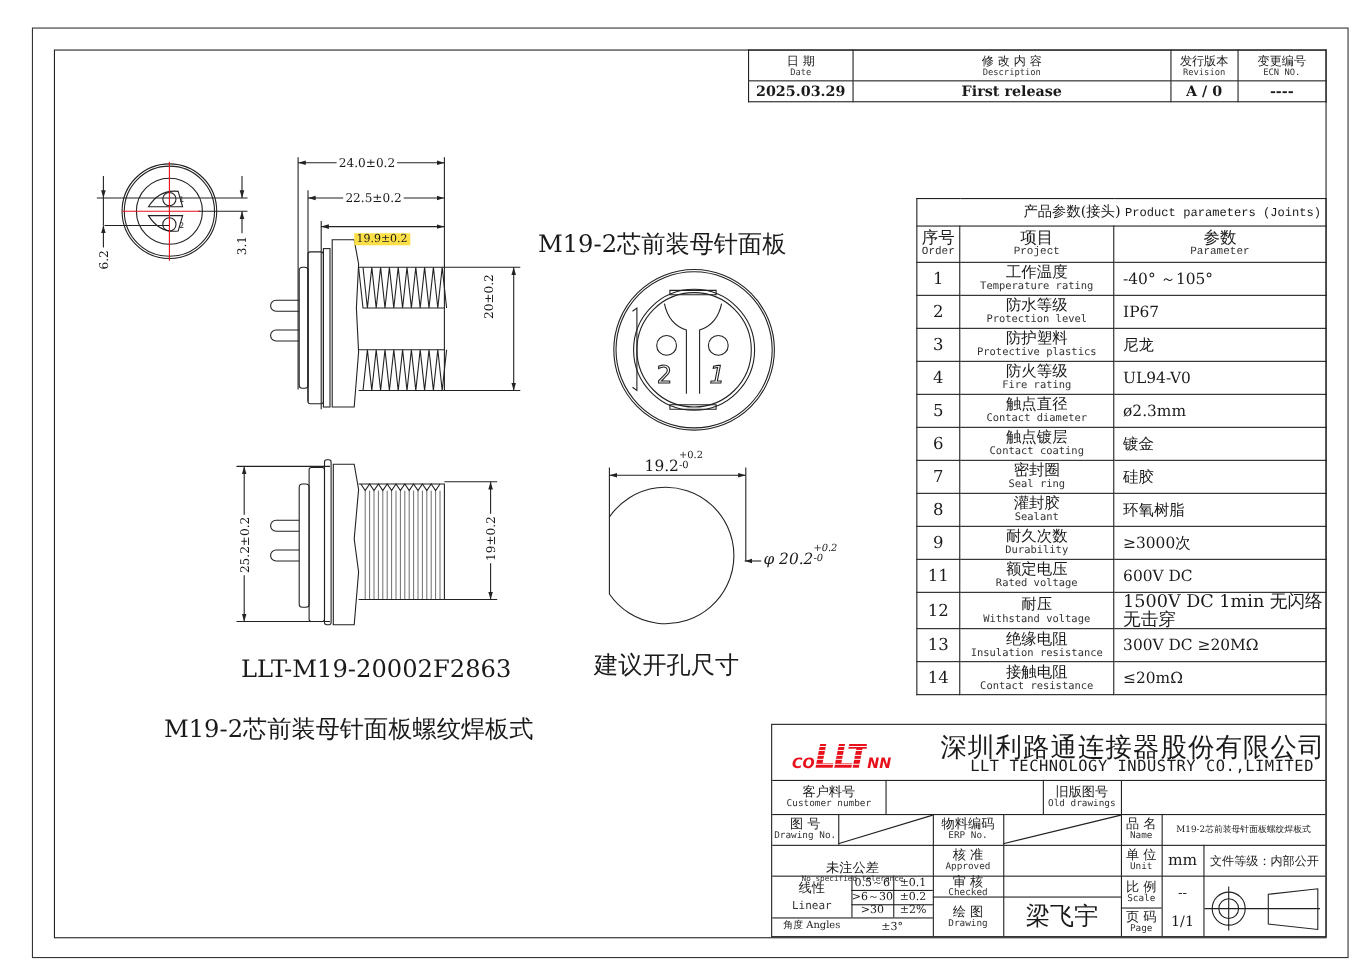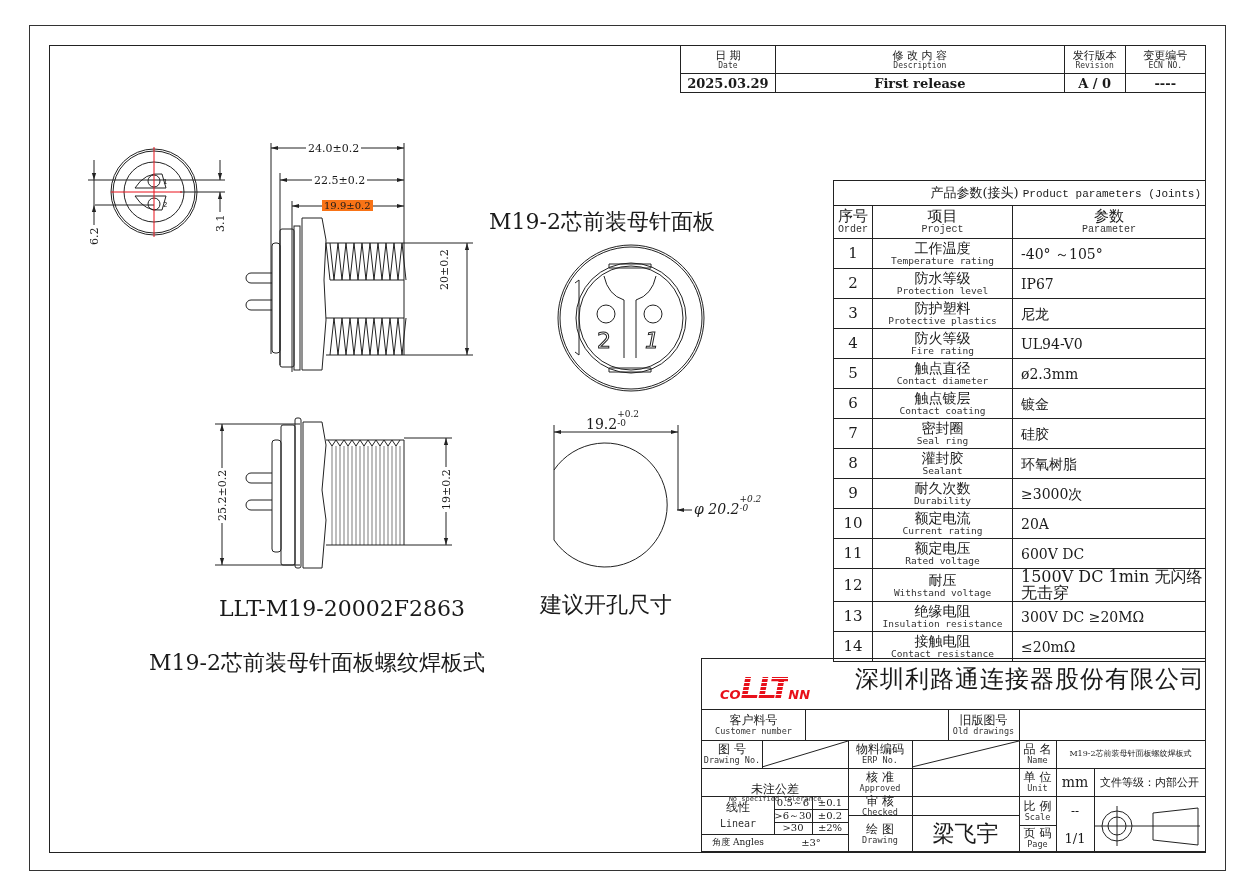--- a/index.html
+++ b/index.html
@@ -203,21 +203,21 @@
 
   <text x="163" y="184" font-size="7" font-family="DejaVu Sans, sans-serif" fill="#222">1</text>
   <text x="163" y="207" font-size="7" font-family="DejaVu Sans, sans-serif" fill="#222">2</text>
 
   <text x="597" y="348" font-size="22" font-family="DejaVu Sans, sans-serif" fill="none" stroke="#222" stroke-width="1">2</text>
   <text x="645" y="348" font-size="22" font-family="DejaVu Sans, sans-serif" fill="none" stroke="#222" stroke-width="1" font-style="italic">1</text>
 </svg>
 
 <div class="abs dim" style="left:306px;top:142px;background:#fff;padding:0 2px">24.0±0.2</div>
 <div class="abs dim" style="left:312px;top:174px;background:#fff;padding:0 2px">22.5±0.2</div>
-<div class="abs dim" style="left:322px;top:200px;background:#f97316;padding:0 2px;font-size:10px">19.9±0.2</div>
+<div class="abs dim" style="left:322px;top:212px;background:#fde047;padding:0 2px;font-size:10px">19.9±0.2</div>
 <div class="abs dim" style="left:438px;top:292px;transform:rotate(-90deg);transform-origin:left top;background:#fff;padding:0 2px">20±0.2</div>
 <div class="abs dim" style="left:88px;top:245px;transform:rotate(-90deg);transform-origin:left top">6.2</div>
 <div class="abs dim" style="left:214px;top:232px;transform:rotate(-90deg);transform-origin:left top">3.1</div>
 <div class="abs dim" style="left:216px;top:523px;transform:rotate(-90deg);transform-origin:left top;background:#fff;padding:0 2px">25.2±0.2</div>
 <div class="abs dim" style="left:440px;top:512px;transform:rotate(-90deg);transform-origin:left top;background:#fff;padding:0 2px">19±0.2</div>
 
 <div class="abs dim" style="left:586px;top:416px;font-size:14px">
   <span>19.2</span><span style="display:inline-block;vertical-align:top;font-size:9px;line-height:9px;position:relative;top:-6px"><span style="display:block">+0.2</span><span style="display:block">-0</span></span>
 </div>
 <div class="abs dim" style="left:694px;top:501px;font-size:14px;font-style:italic">
@@ -317,28 +317,20 @@
       </tr>
   <tr class="row">
         <td class="num">9</td>
         <td class="proj">
           <span class="zh">耐久次数</span>
           <span class="en">Durability</span>
         </td>
         <td class="val">≥3000次</td>
       </tr>
   <tr class="row">
-        <td class="num">10</td>
-        <td class="proj">
-          <span class="zh">额定电流</span>
-          <span class="en">Current rating</span>
-        </td>
-        <td class="val">20A</td>
-      </tr>
-  <tr class="row">
         <td class="num">11</td>
         <td class="proj">
           <span class="zh">额定电压</span>
           <span class="en">Rated voltage</span>
         </td>
         <td class="val">600V DC</td>
       </tr>
   <tr class="row">
         <td class="num">12</td>
         <td class="proj">
@@ -393,20 +385,21 @@
 
   <svg class="abs" style="left:0;top:0" width="505" height="194">
     <line x1="60" y1="108" x2="146" y2="82" stroke="#222"></line>
     <line x1="210" y1="108" x2="317" y2="82" stroke="#222"></line>
   </svg>
 
   <div class="abs" style="left:18px;top:12px;width:120px;height:32px;font-family:'DejaVu Sans',sans-serif;font-weight:bold;font-style:italic;color:#e8101a;white-space:nowrap">
     <span style="font-size:13px">CO</span><span style="font-size:30px;letter-spacing:-2px;background:repeating-linear-gradient(#e8101a 0 3px,#fff 3px 4px);-webkit-background-clip:text;background-clip:text;color:transparent">LLT</span><span style="font-size:13px">NN</span>
   </div>
   <div class="abs company-zh" style="left:153px;top:4px">深圳利路通连接器股份有限公司</div>
+  <div class="abs company-en" style="left:180px;top:30px">LLT TECHNOLOGY INDUSTRY CO.,LIMITED</div>
 
   <div class="tb-cell" style="left:0;top:50px;width:103px;height:31px">
       <span class="zh">客户料号</span>
       <span class="en">Customer number</span>
     </div>
   <div class="tb-cell" style="left:246px;top:50px;width:71px;height:31px">
       <span class="zh">旧版图号</span>
       <span class="en">Old drawings</span>
     </div>
 

